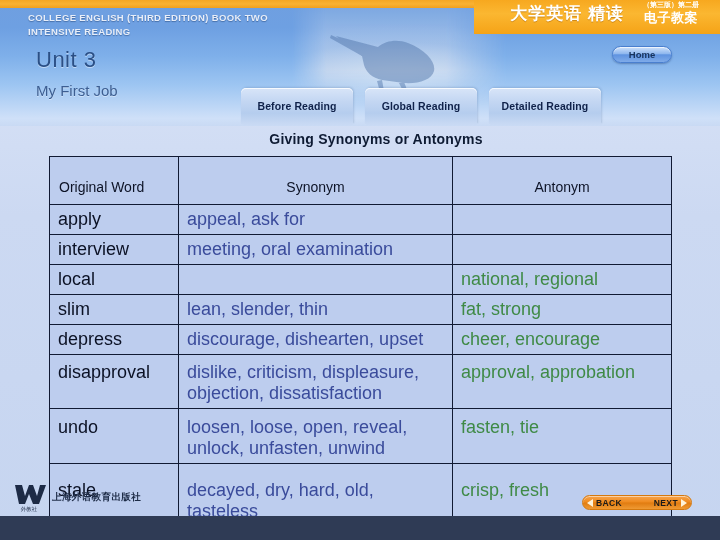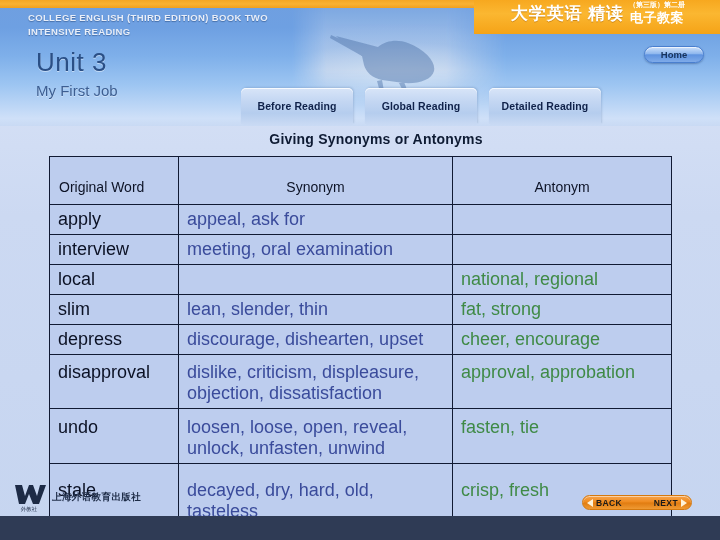--- a/index.html
+++ b/index.html
@@ -61,31 +61,31 @@
     left: 474px;
     width: 60px;
     height: 34px;
     background: linear-gradient(to bottom, #f7a81f 0%, #fbb731 40%, #f5a317 100%);
     -webkit-mask-image: radial-gradient(110% 150% at 0% 120%, transparent 0 58%, #000 58.5%);
     mask-image: radial-gradient(110% 150% at 0% 120%, transparent 0 58%, #000 58.5%);
   }
   .cn-title {
     position: absolute;
     right: 96px; top: 2px;
-    font-family: Liberation Serif, serif;
+    font-family: Liberation Sans, sans-serif;
     font-size: 17px;
     font-weight: bold;
     color: #ffffff;
     letter-spacing: 1px;
     text-shadow: 0 1px 0 rgba(160,90,0,.45);
     white-space: nowrap;
   }
   .cn-sub {
     position: absolute;
-    right: 20px; top: 1px;
+    right: 6px; top: 1px;
     width: 86px;
     text-align: center;
     font-family: "DejaVu Sans", "Liberation Sans", sans-serif;
     color: #ffffff;
     line-height: 1.25;
   }
   .cn-sub .l1 { font-size: 7px; display: block; font-weight: bold;}
   .cn-sub .l2 { font-size: 13px; display: block; font-weight: bold; letter-spacing: .5px; }
 
   
@@ -117,38 +117,38 @@
     font-size: 9.5px;
     font-weight: bold;
     color: #e8eef9;
     line-height: 1.45;
     letter-spacing: .35px;
     text-shadow: 0 1px 1px rgba(20,50,100,.45);
   }
   .unit-title {
     position: absolute;
     left: 36px; top: 47px;
-    font-size: 26px;
+    font-size: 22px;
     color: #2a4f86;
     font-weight: normal;
     letter-spacing: .5px;
     text-shadow: 0 1px 0 rgba(255,255,255,.45);
   }
   .unit-sub {
     position: absolute;
     left: 36px; top: 82px;
     font-size: 15px;
     color: #3c5e92;
     text-shadow: 0 1px 0 rgba(255,255,255,.4);
   }
 
   
   .home-btn {
     position: absolute;
-    left: 644px; top: 46px;
+    left: 612px; top: 46px;
     width: 60px; height: 17px;
     border-radius: 9px;
     background: linear-gradient(to bottom, #cfe2fb 0%, #8fb7ee 45%, #5f93e0 52%, #7fabe9 100%);
     border: 1px solid #4a7fcf;
     box-shadow: 0 1px 2px rgba(30,60,110,.4), inset 0 1px 0 rgba(255,255,255,.65);
     color: #16325c;
     font-size: 9.5px;
     font-weight: bold;
     text-align: center;
     line-height: 15px;

